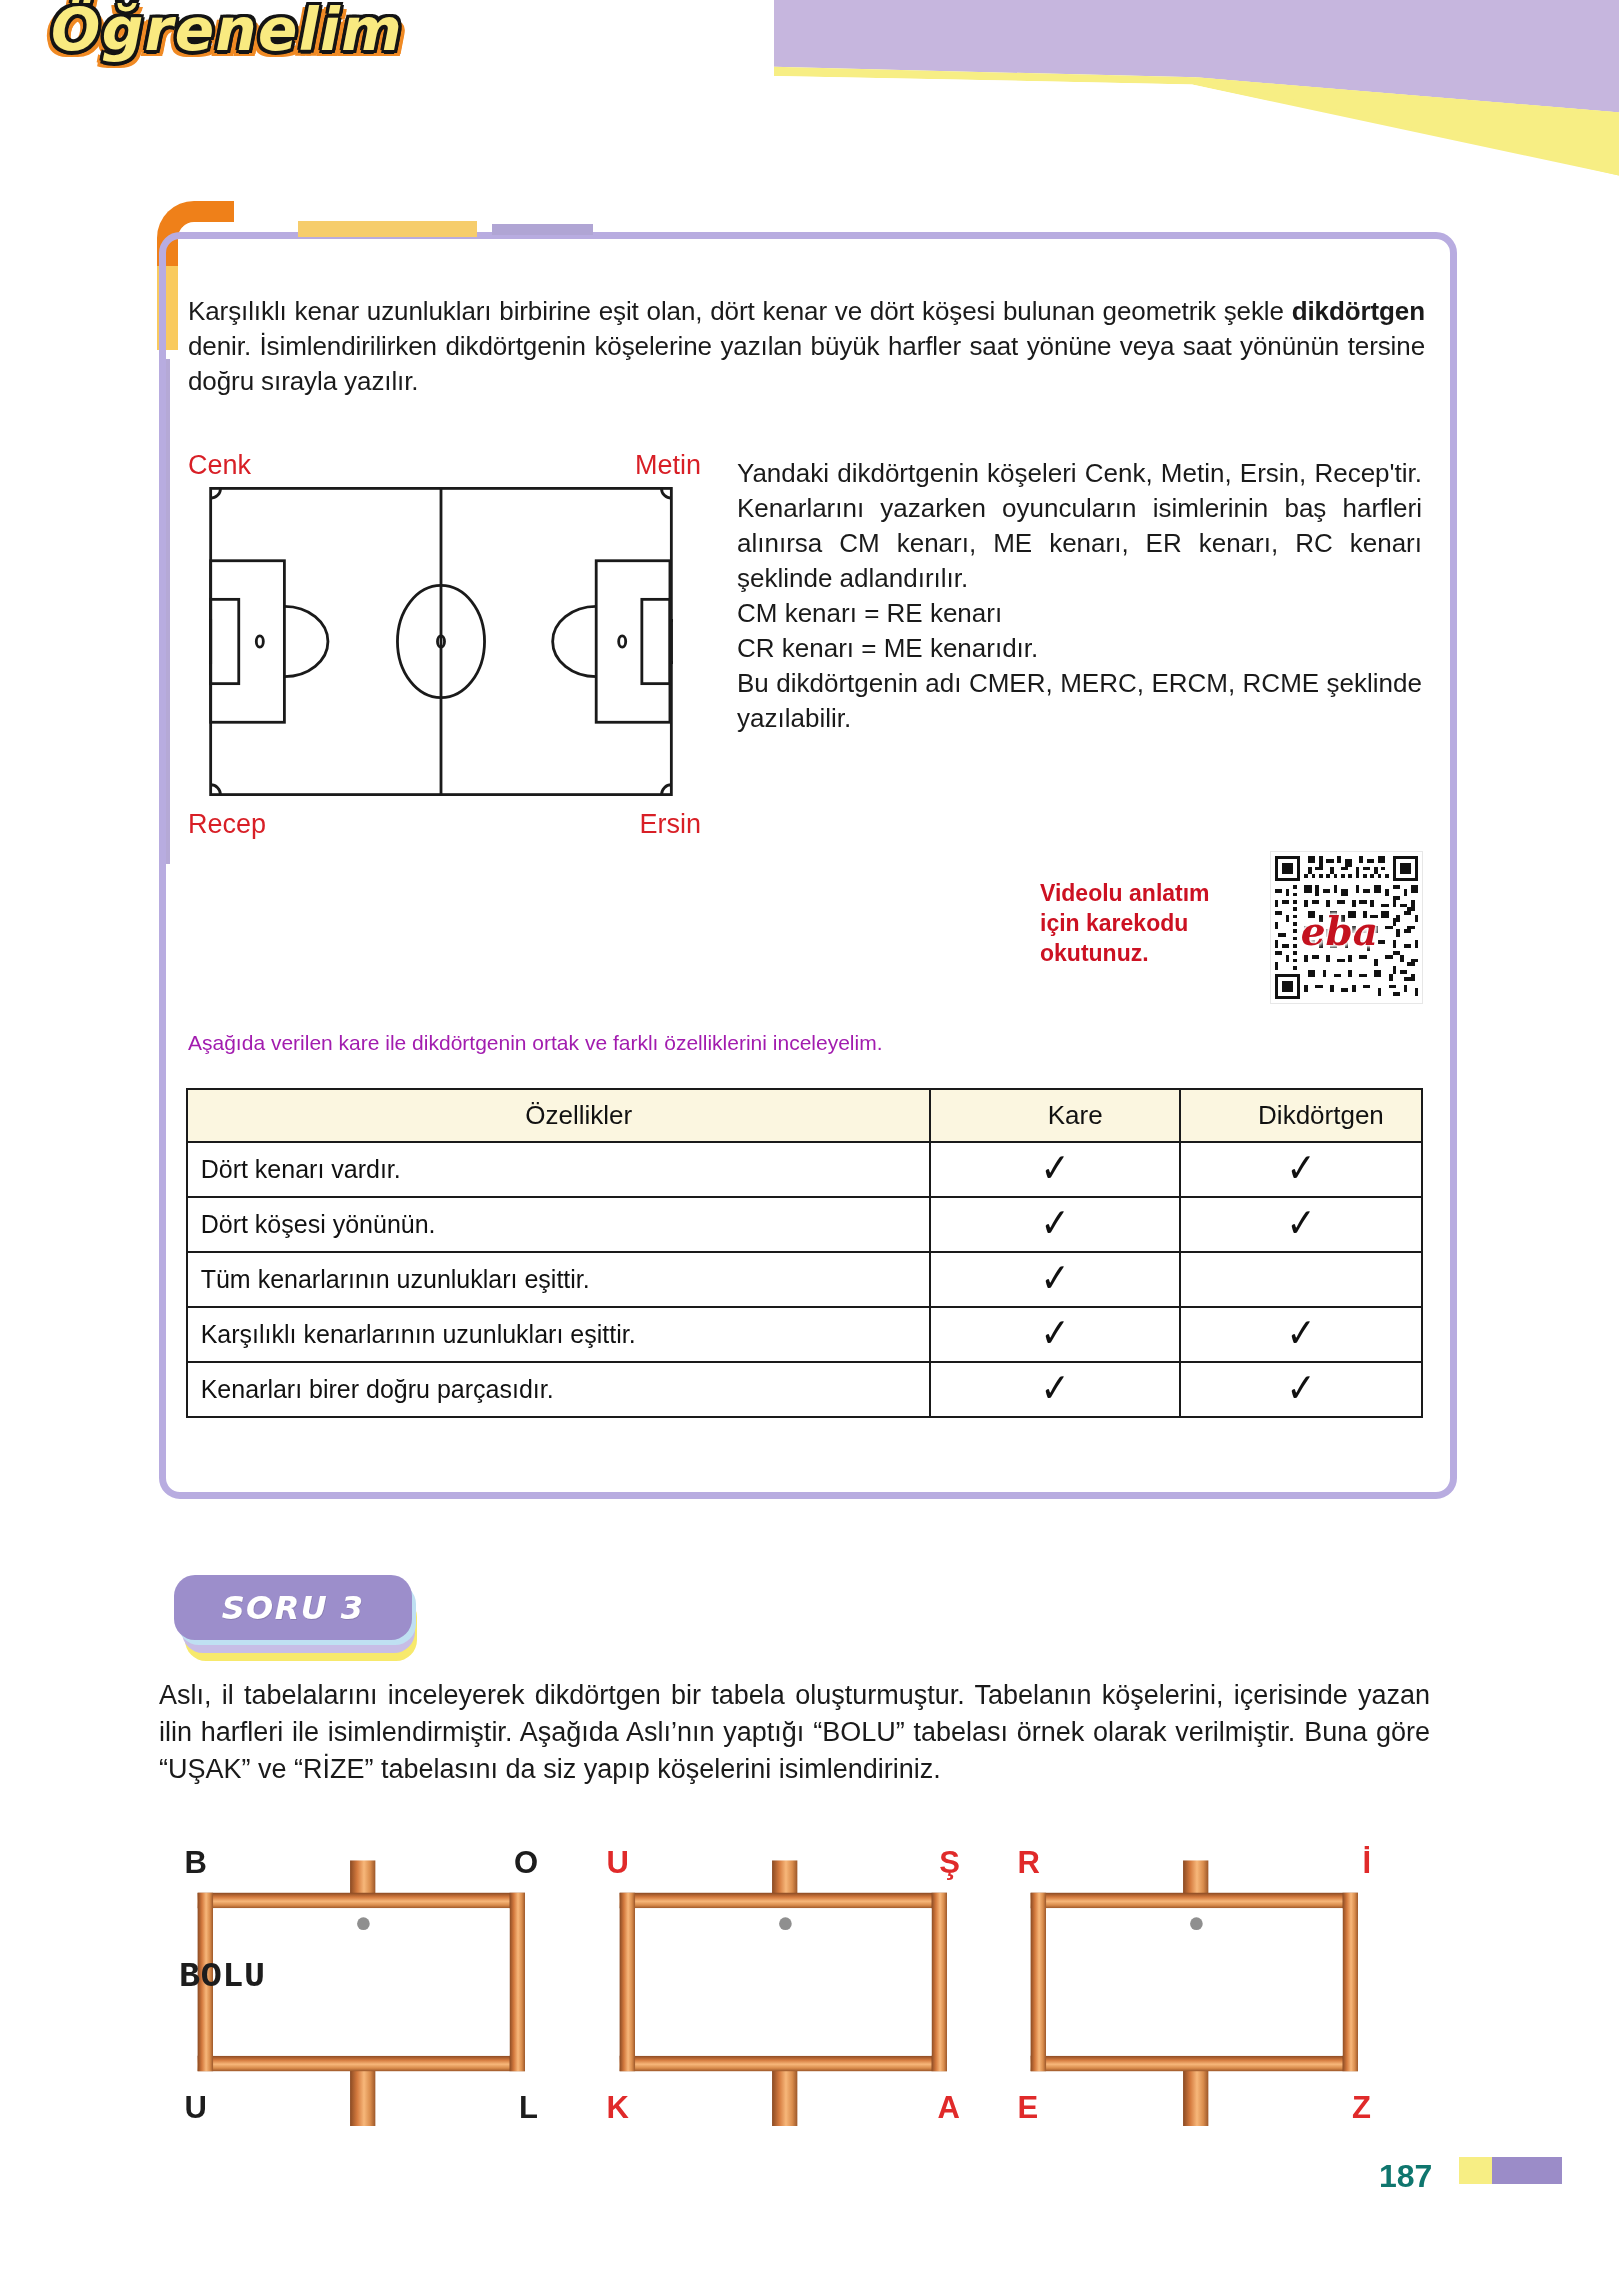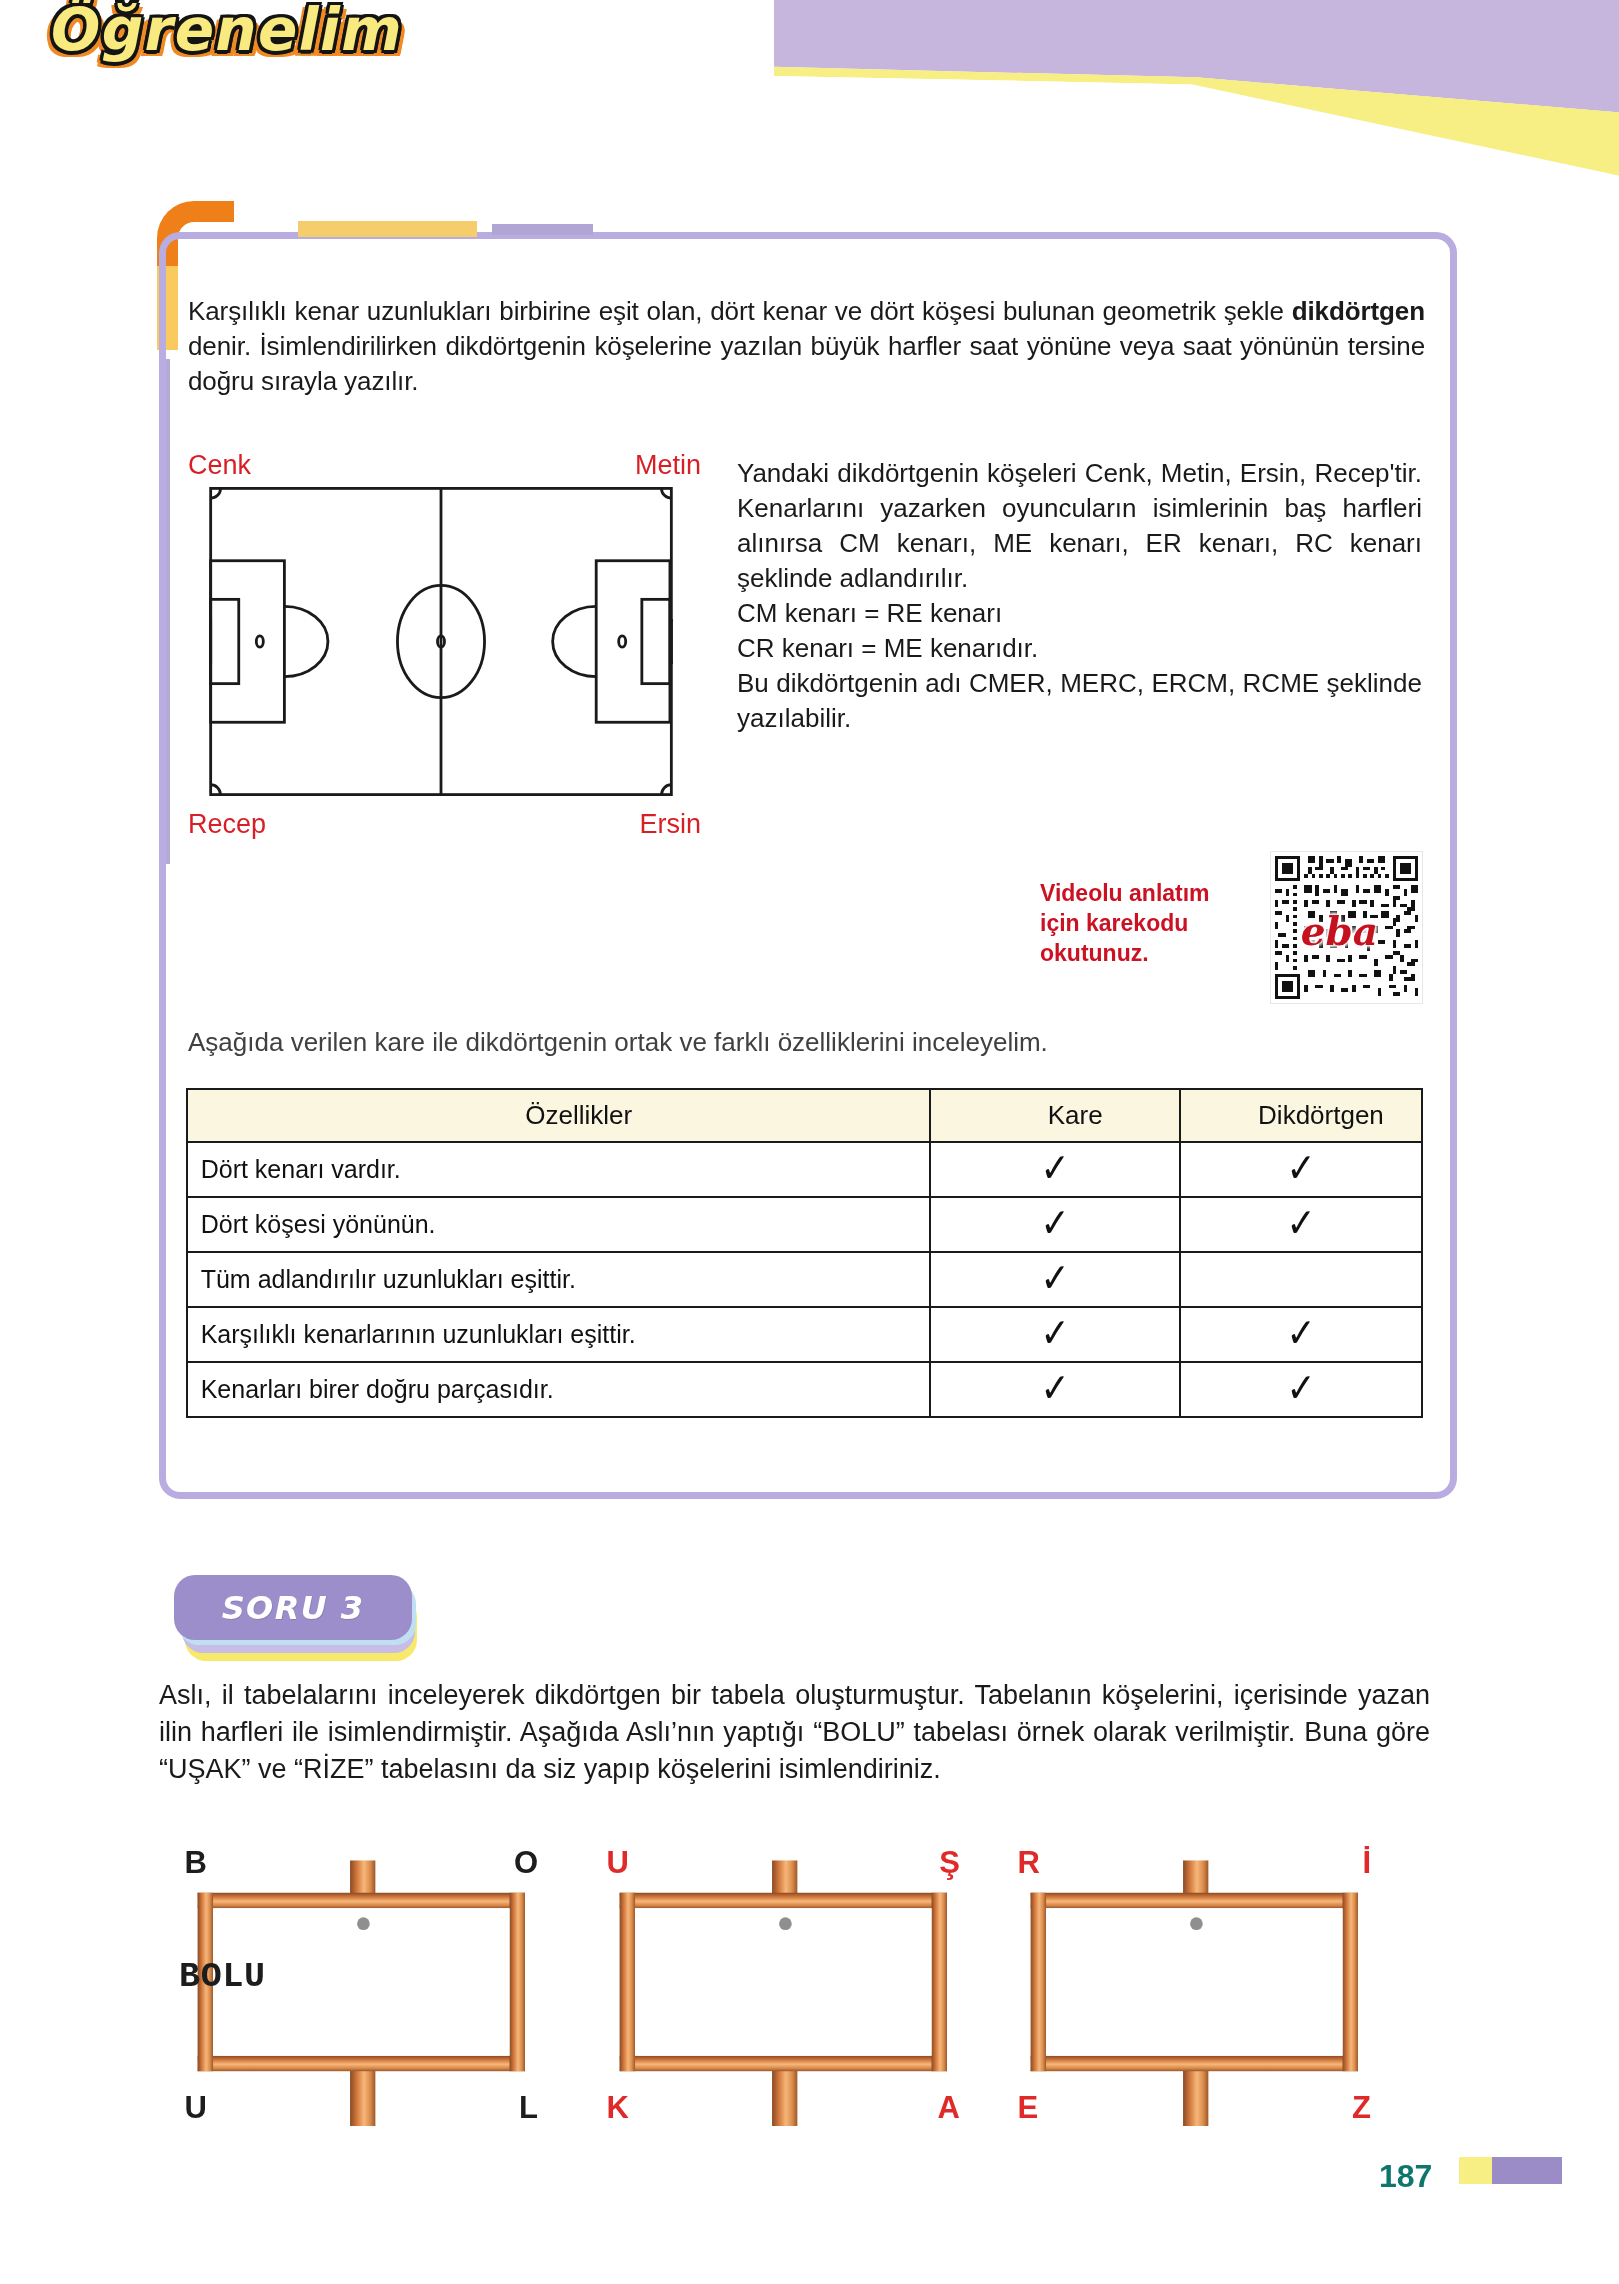--- a/index.html
+++ b/index.html
@@ -91,21 +91,21 @@
   #qr-eba{
     position:absolute;right:44px;top:60px;
     font-family:"DejaVu Serif", serif;font-style:italic;font-weight:bold;
     font-size:39px;color:#c4121f;line-height:1;
     text-shadow:0 0 4.2px #fff,0 0 4.2px #fff,0 0 7px #fff,1.4px 1.4px 2.8px #fff,-1.4px -1.4px 2.8px #fff;
   }
 
   
   #table-intro{
     position:absolute;left:188px;top:1025px;width:1237px;
-    font-size:26px;line-height:35px;color:#404040;
+    font-size:21px;line-height:35px;color:#a21caf;
   }
 
   
   #compare-table{
     position:absolute;left:186px;top:1088px;width:1237px;
     border-collapse:collapse;
     table-layout:fixed;
   }
   #compare-table td,#compare-table th{
     border:2.8px solid #1a1a1a;
@@ -296,21 +296,21 @@
         <td class="prop">Dört kenarı vardır.</td>
         <td class="mark"><span class="chk">✓</span></td>
         <td class="mark"><span class="chk">✓</span></td>
       </tr>
       <tr>
         <td class="prop">Dört köşesi yönünün.</td>
         <td class="mark"><span class="chk">✓</span></td>
         <td class="mark"><span class="chk">✓</span></td>
       </tr>
       <tr>
-        <td class="prop">Tüm adlandırılır uzunlukları eşittir.</td>
+        <td class="prop">Tüm kenarlarının uzunlukları eşittir.</td>
         <td class="mark"><span class="chk">✓</span></td>
         <td class="mark"></td>
       </tr>
       <tr>
         <td class="prop">Karşılıklı kenarlarının uzunlukları eşittir.</td>
         <td class="mark"><span class="chk">✓</span></td>
         <td class="mark"><span class="chk">✓</span></td>
       </tr>
       <tr>
         <td class="prop">Kenarları birer doğru parçasıdır.</td>

